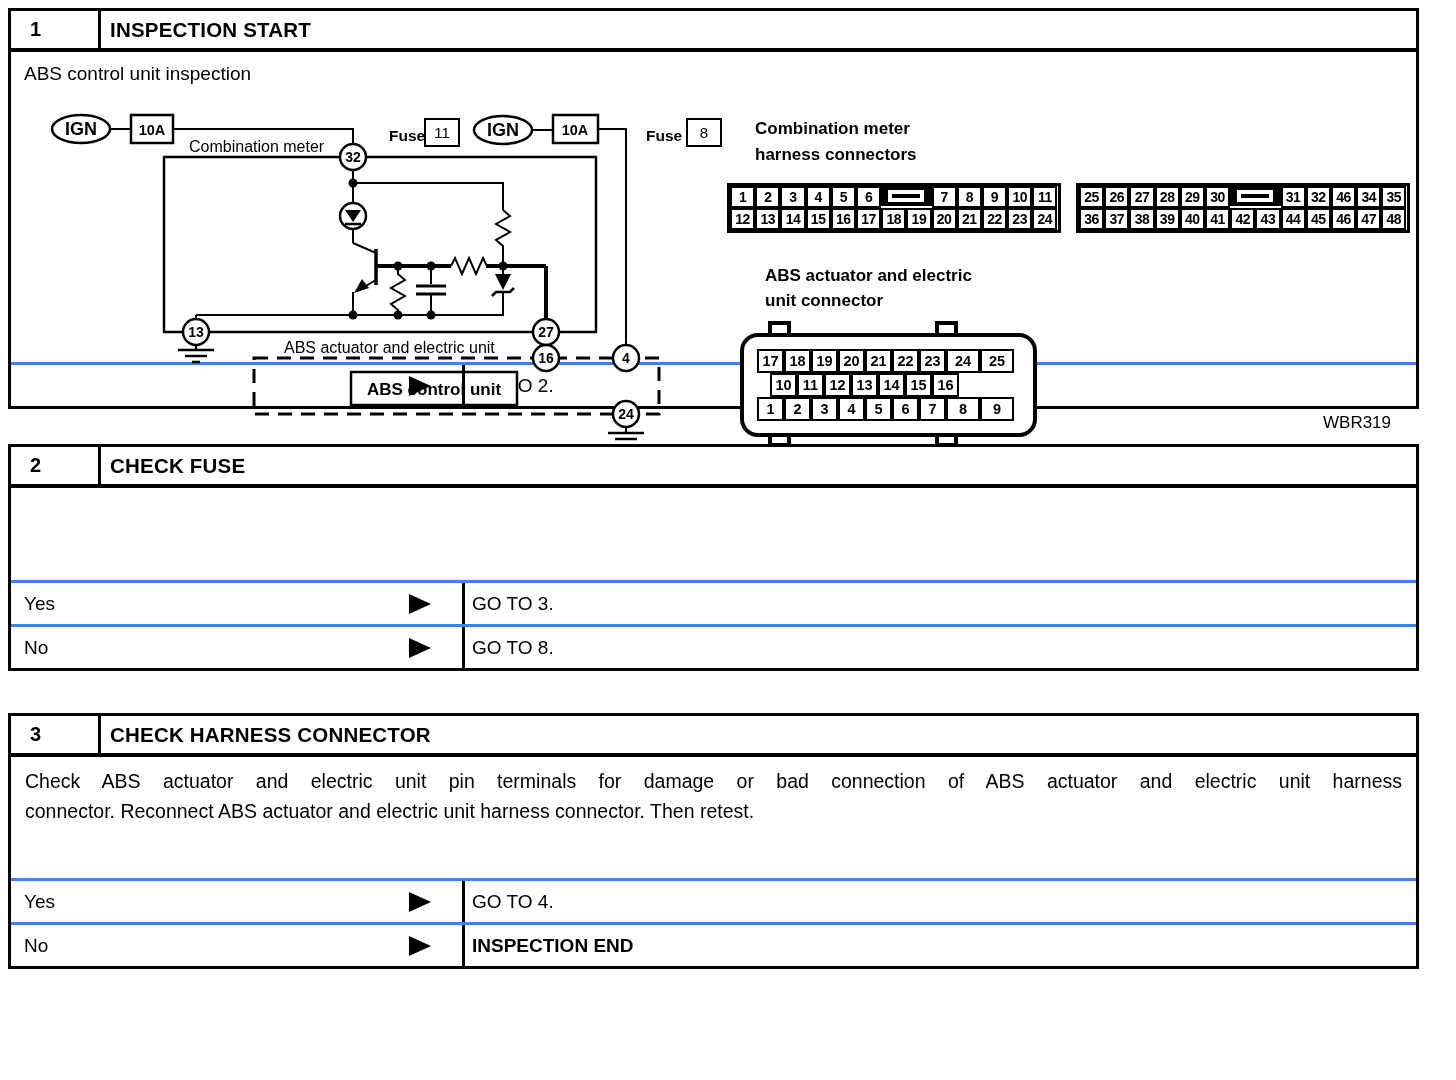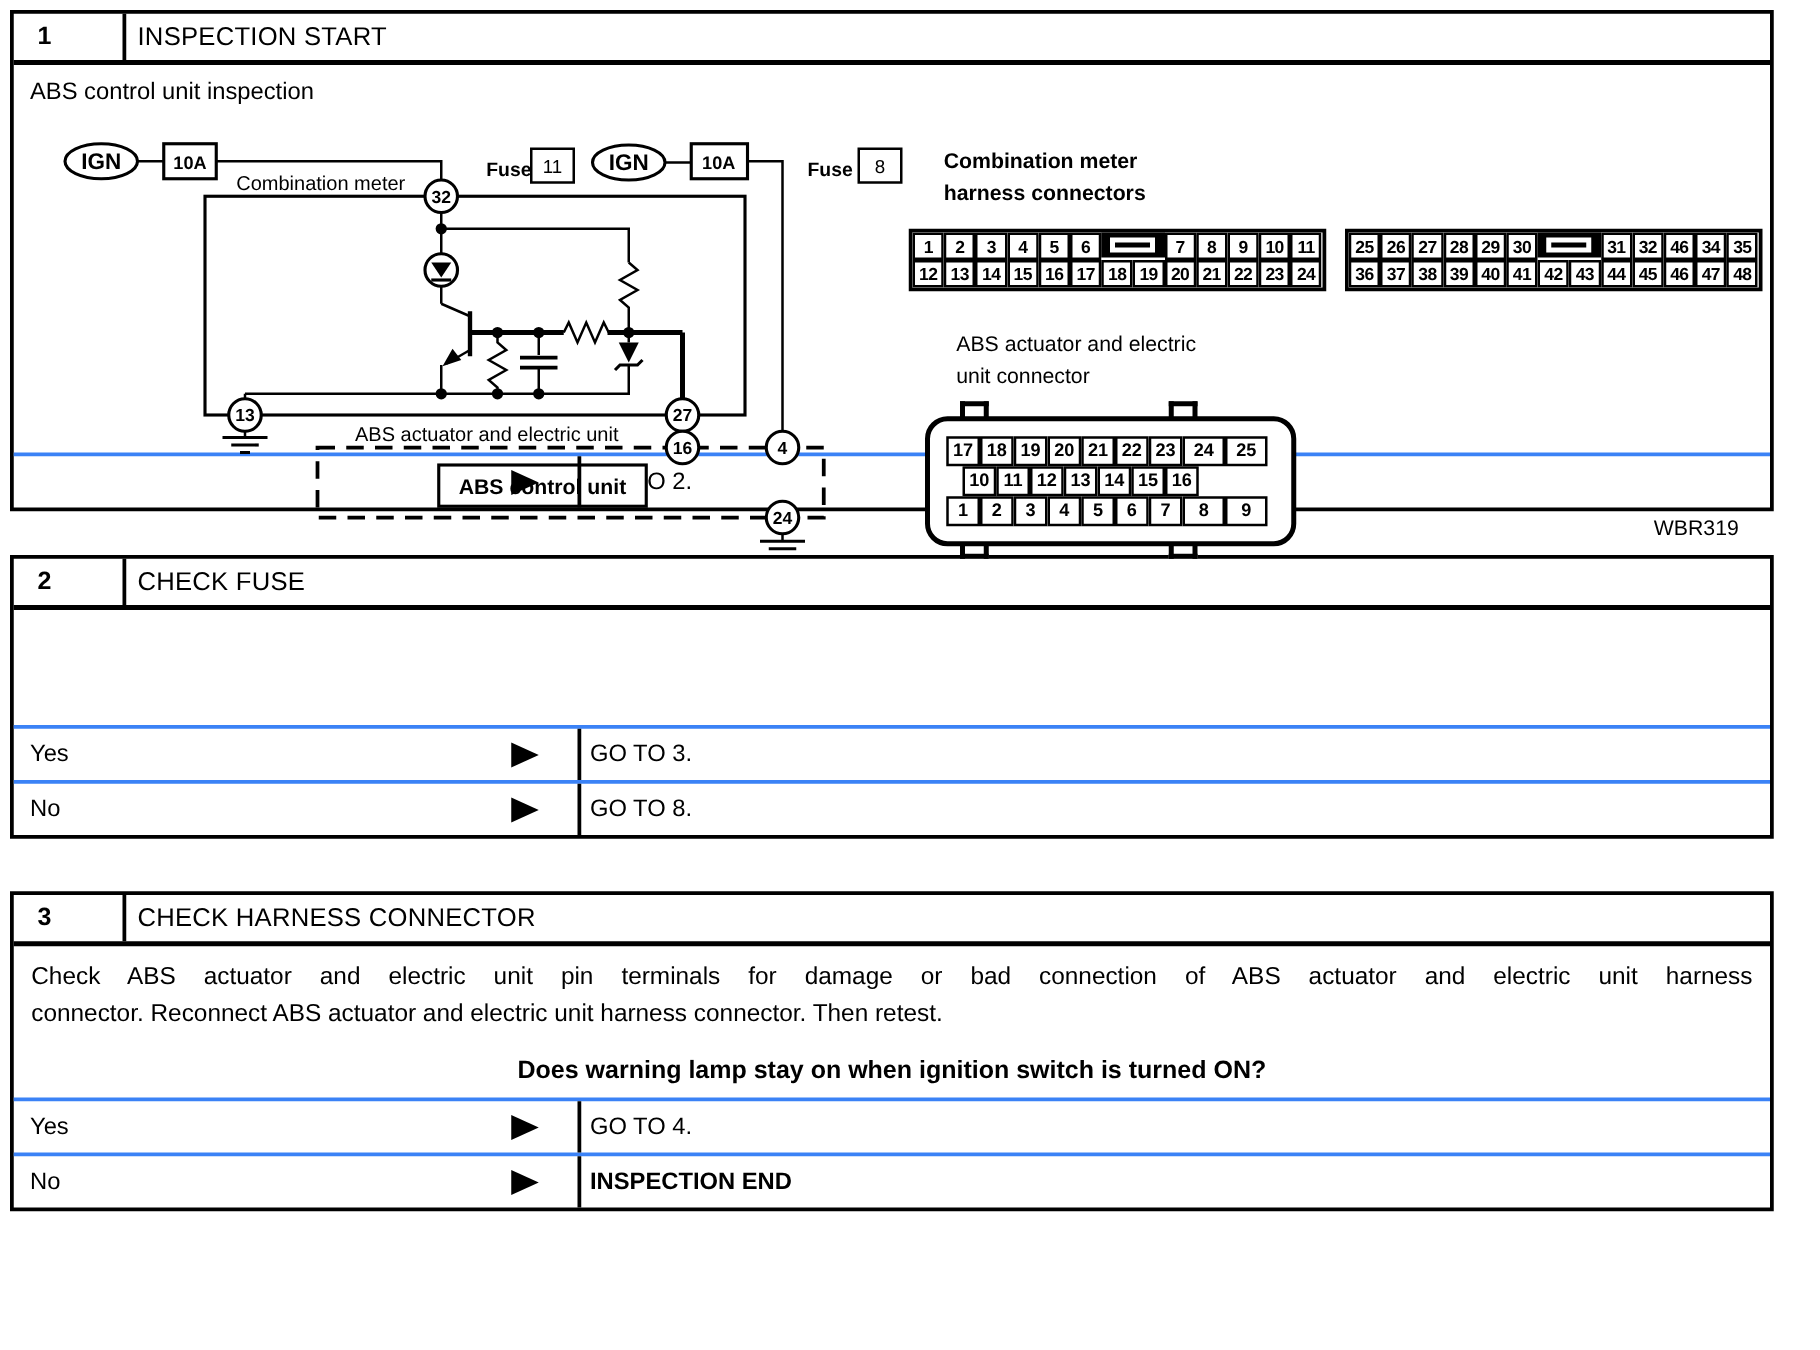--- a/index.html
+++ b/index.html
@@ -5,21 +5,21 @@
   * { margin:0; padding:0; box-sizing:border-box; }
   html,body { width:1456px; height:1080px; background:#ffffff; color:#000;
     font-family:"Liberation Sans","DejaVu Sans",sans-serif; overflow:hidden; }
   .step { margin-left:8px; width:1411px; border:3px solid #000; background:#fff; }
   #step1 { margin-top:8px; margin-bottom:35px; }
   #step2 { margin-bottom:42px; }
   .step-header { display:flex; height:41px; border-bottom:4px solid #000; }
   .step-num { width:90px; border-right:3px solid #000; font-weight:bold; font-size:20px;
     display:flex; align-items:center; padding-left:19px; }
   .step-title { flex:1; display:flex; align-items:center; padding-left:9px;
-    font-weight:normal; font-size:20.5px; letter-spacing:0.2px; }
+    font-weight:bold; font-size:20.5px; letter-spacing:0.2px; }
   .choice-row { display:flex; height:44px; border-top:3px solid #3b82f6; font-size:19px; }
   .choice-left { width:454px; border-right:3px solid #000; position:relative;
     display:flex; align-items:center; padding-left:13px; }
   .choice-right { flex:1; display:flex; align-items:center; padding-left:7px; }
   .choice-right.bold { font-weight:bold; }
   .tri { position:absolute; right:31px; top:50%; margin-top:-10px; width:0; height:0;
     border-left:22px solid #000; border-top:10px solid transparent; border-bottom:10px solid transparent; }
   
   .b1body { position:relative; height:310px; }
   .intro { position:absolute; left:13px; top:11px; font-size:19px; }
@@ -34,21 +34,21 @@
   .cmconn { position:absolute; top:131px; width:334px; height:50px; border:3px solid #000; background:#fff; }
   #cmconn1 { left:716px; } #cmconn2 { left:1065px; }
   .cmrow { display:flex; height:22px; }
   .cmrow .c { width:25.2px; height:22px; border:2px solid #000; font-weight:bold; font-size:14px;
     display:flex; align-items:center; justify-content:center; letter-spacing:-0.5px; background:#fff; }
   .cells { display:flex; }
   .slotblock { width:50.4px; height:20px; background:#000; display:flex; align-items:center; justify-content:center; }
   .slot-outer { width:36px; height:12px; background:#fff; display:flex; align-items:center; justify-content:center; }
   .slot-inner { width:28px; height:4px; background:#000; }
   
-  .abs-label { position:absolute; left:754px; top:211px; font-weight:normal; font-size:17px; line-height:25px; }
+  .abs-label { position:absolute; left:754px; top:211px; font-weight:bold; font-size:17px; line-height:25px; }
   .absconn { position:absolute; left:729px; top:281px; width:297px; height:104px;
     border:4px solid #000; border-radius:18px; background:#fff; padding-top:12px; z-index:2; }
   .abstab { position:absolute; width:23px; height:14px; border:4px solid #000; background:#fff; z-index:1; }
   .tab-tl { left:757px; top:269px; border-bottom:none; }
   .tab-tr { left:924px; top:269px; border-bottom:none; }
   .tab-bl { left:757px; top:381px; border-top:none; }
   .tab-br { left:924px; top:381px; border-top:none; }
   .absrow { display:flex; height:24px; }
   .absrow .c { width:27px; height:24px; border:2.5px solid #000; font-weight:bold; font-size:14.5px;
     display:flex; align-items:center; justify-content:center; background:#fff; }
@@ -342,21 +342,20 @@
 </section>
 
 <section class="step" id="step3">
   <div class="step-header">
     <div class="step-num">3</div>
     <div class="step-title">CHECK HARNESS CONNECTOR</div>
   </div>
   <div class="b3body">
     <div class="just">Check ABS actuator and electric unit pin terminals for damage or bad connection of ABS actuator and electric unit harness</div>
     <div>connector. Reconnect ABS actuator and electric unit harness connector. Then retest.</div>
-    <div class="question q3">Does warning lamp stay on when ignition switch is turned ON?</div>
   </div>
   <div class="choice-row">
     <div class="choice-left">
       <span>Yes</span>
       <span class="tri"></span>
     </div>
     <div class="choice-right">GO TO 4.</div>
   </div>
   <div class="choice-row">
     <div class="choice-left">

